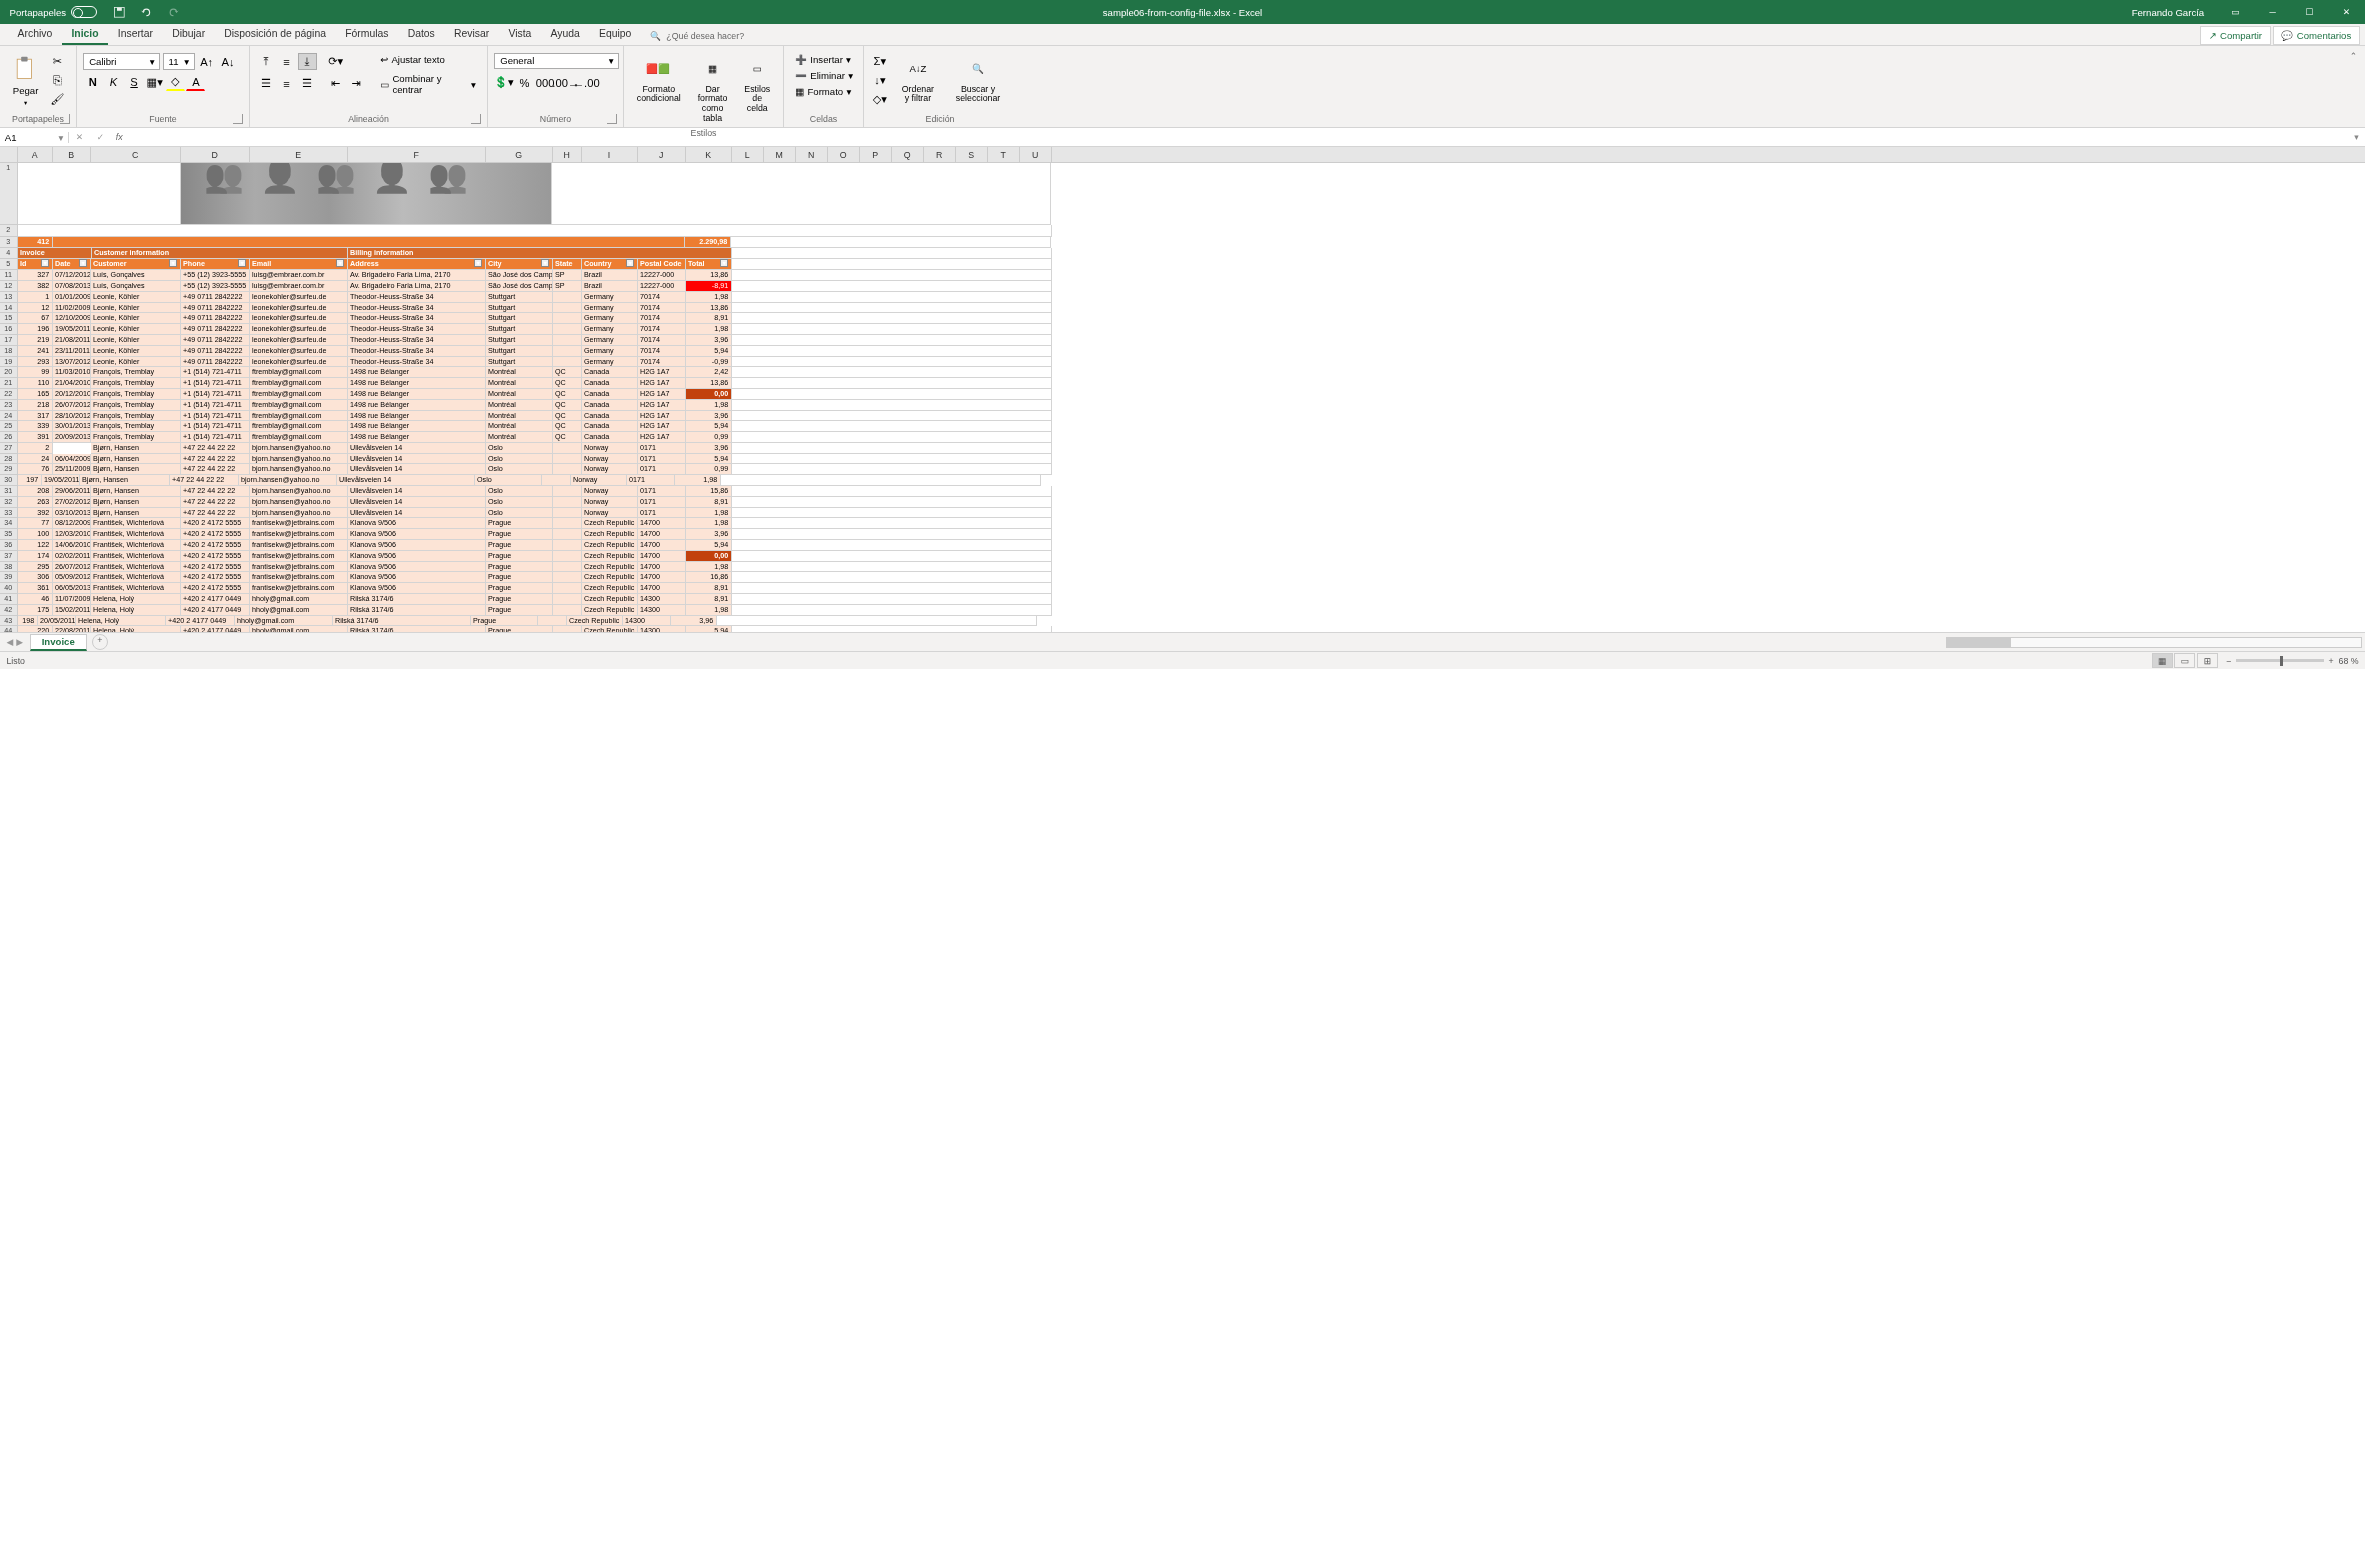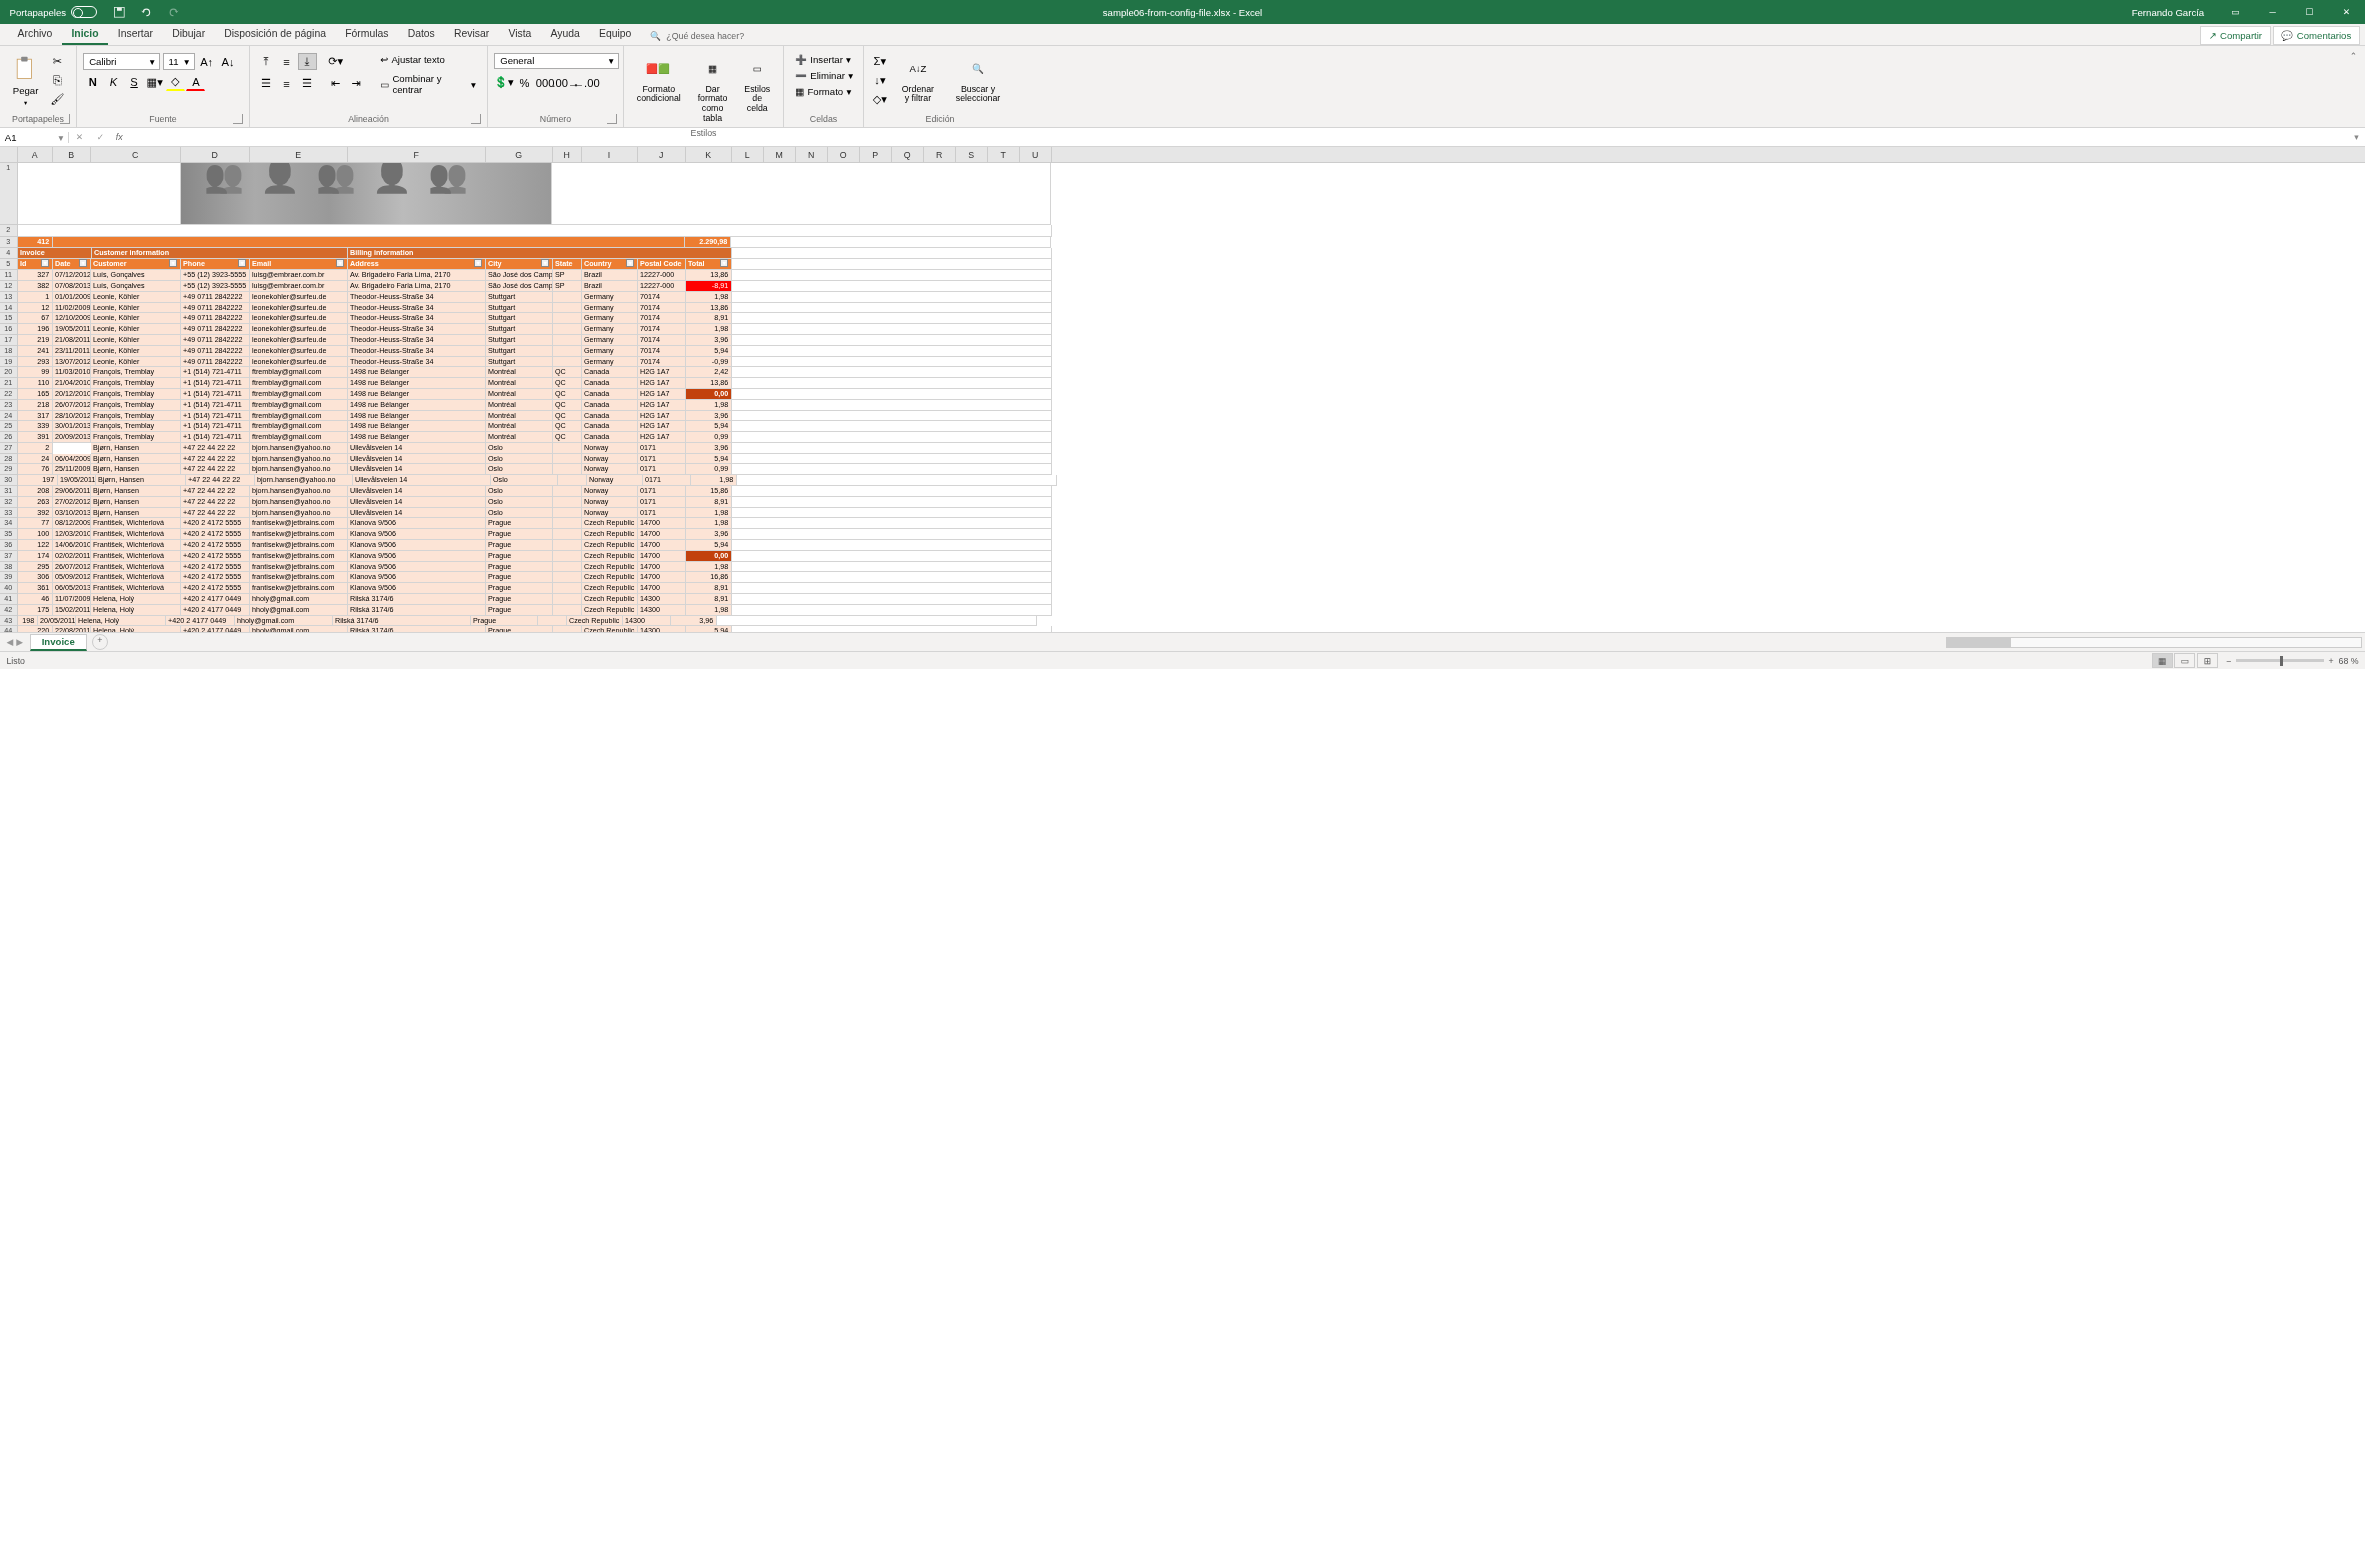--- a/index.html
+++ b/index.html
@@ -675,21 +675,21 @@
         <div class="cell data l" style="width: 138px;">Ullevålsveien 14</div>
         <div class="cell data l" style="width: 67px;">Oslo</div>
         <div class="cell data l" style="width: 29px;"></div>
         <div class="cell data l" style="width: 56px;">Norway</div>
         <div class="cell data l" style="width: 48px;">0171</div>
         <div class="cell data r" style="width: 46px;">0,99</div>
         <div class="cell blank" style="width: 320px;"></div>
       </div>
       <div class="row">
         <div class="rh">30</div>
-        <div class="cell data r" style="width: 40px;">197</div>
+        <div class="cell data r" style="width: 24px;">197</div>
         <div class="cell data l" style="width: 38px;">19/05/2011</div>
         <div class="cell data l" style="width: 90px;">Bjørn, Hansen</div>
         <div class="cell data l" style="width: 69px;">+47 22 44 22 22</div>
         <div class="cell data l" style="width: 98px;">bjorn.hansen@yahoo.no</div>
         <div class="cell data l" style="width: 138px;">Ullevålsveien 14</div>
         <div class="cell data l" style="width: 67px;">Oslo</div>
         <div class="cell data l" style="width: 29px;"></div>
         <div class="cell data l" style="width: 56px;">Norway</div>
         <div class="cell data l" style="width: 48px;">0171</div>
         <div class="cell data r" style="width: 46px;">1,98</div>

